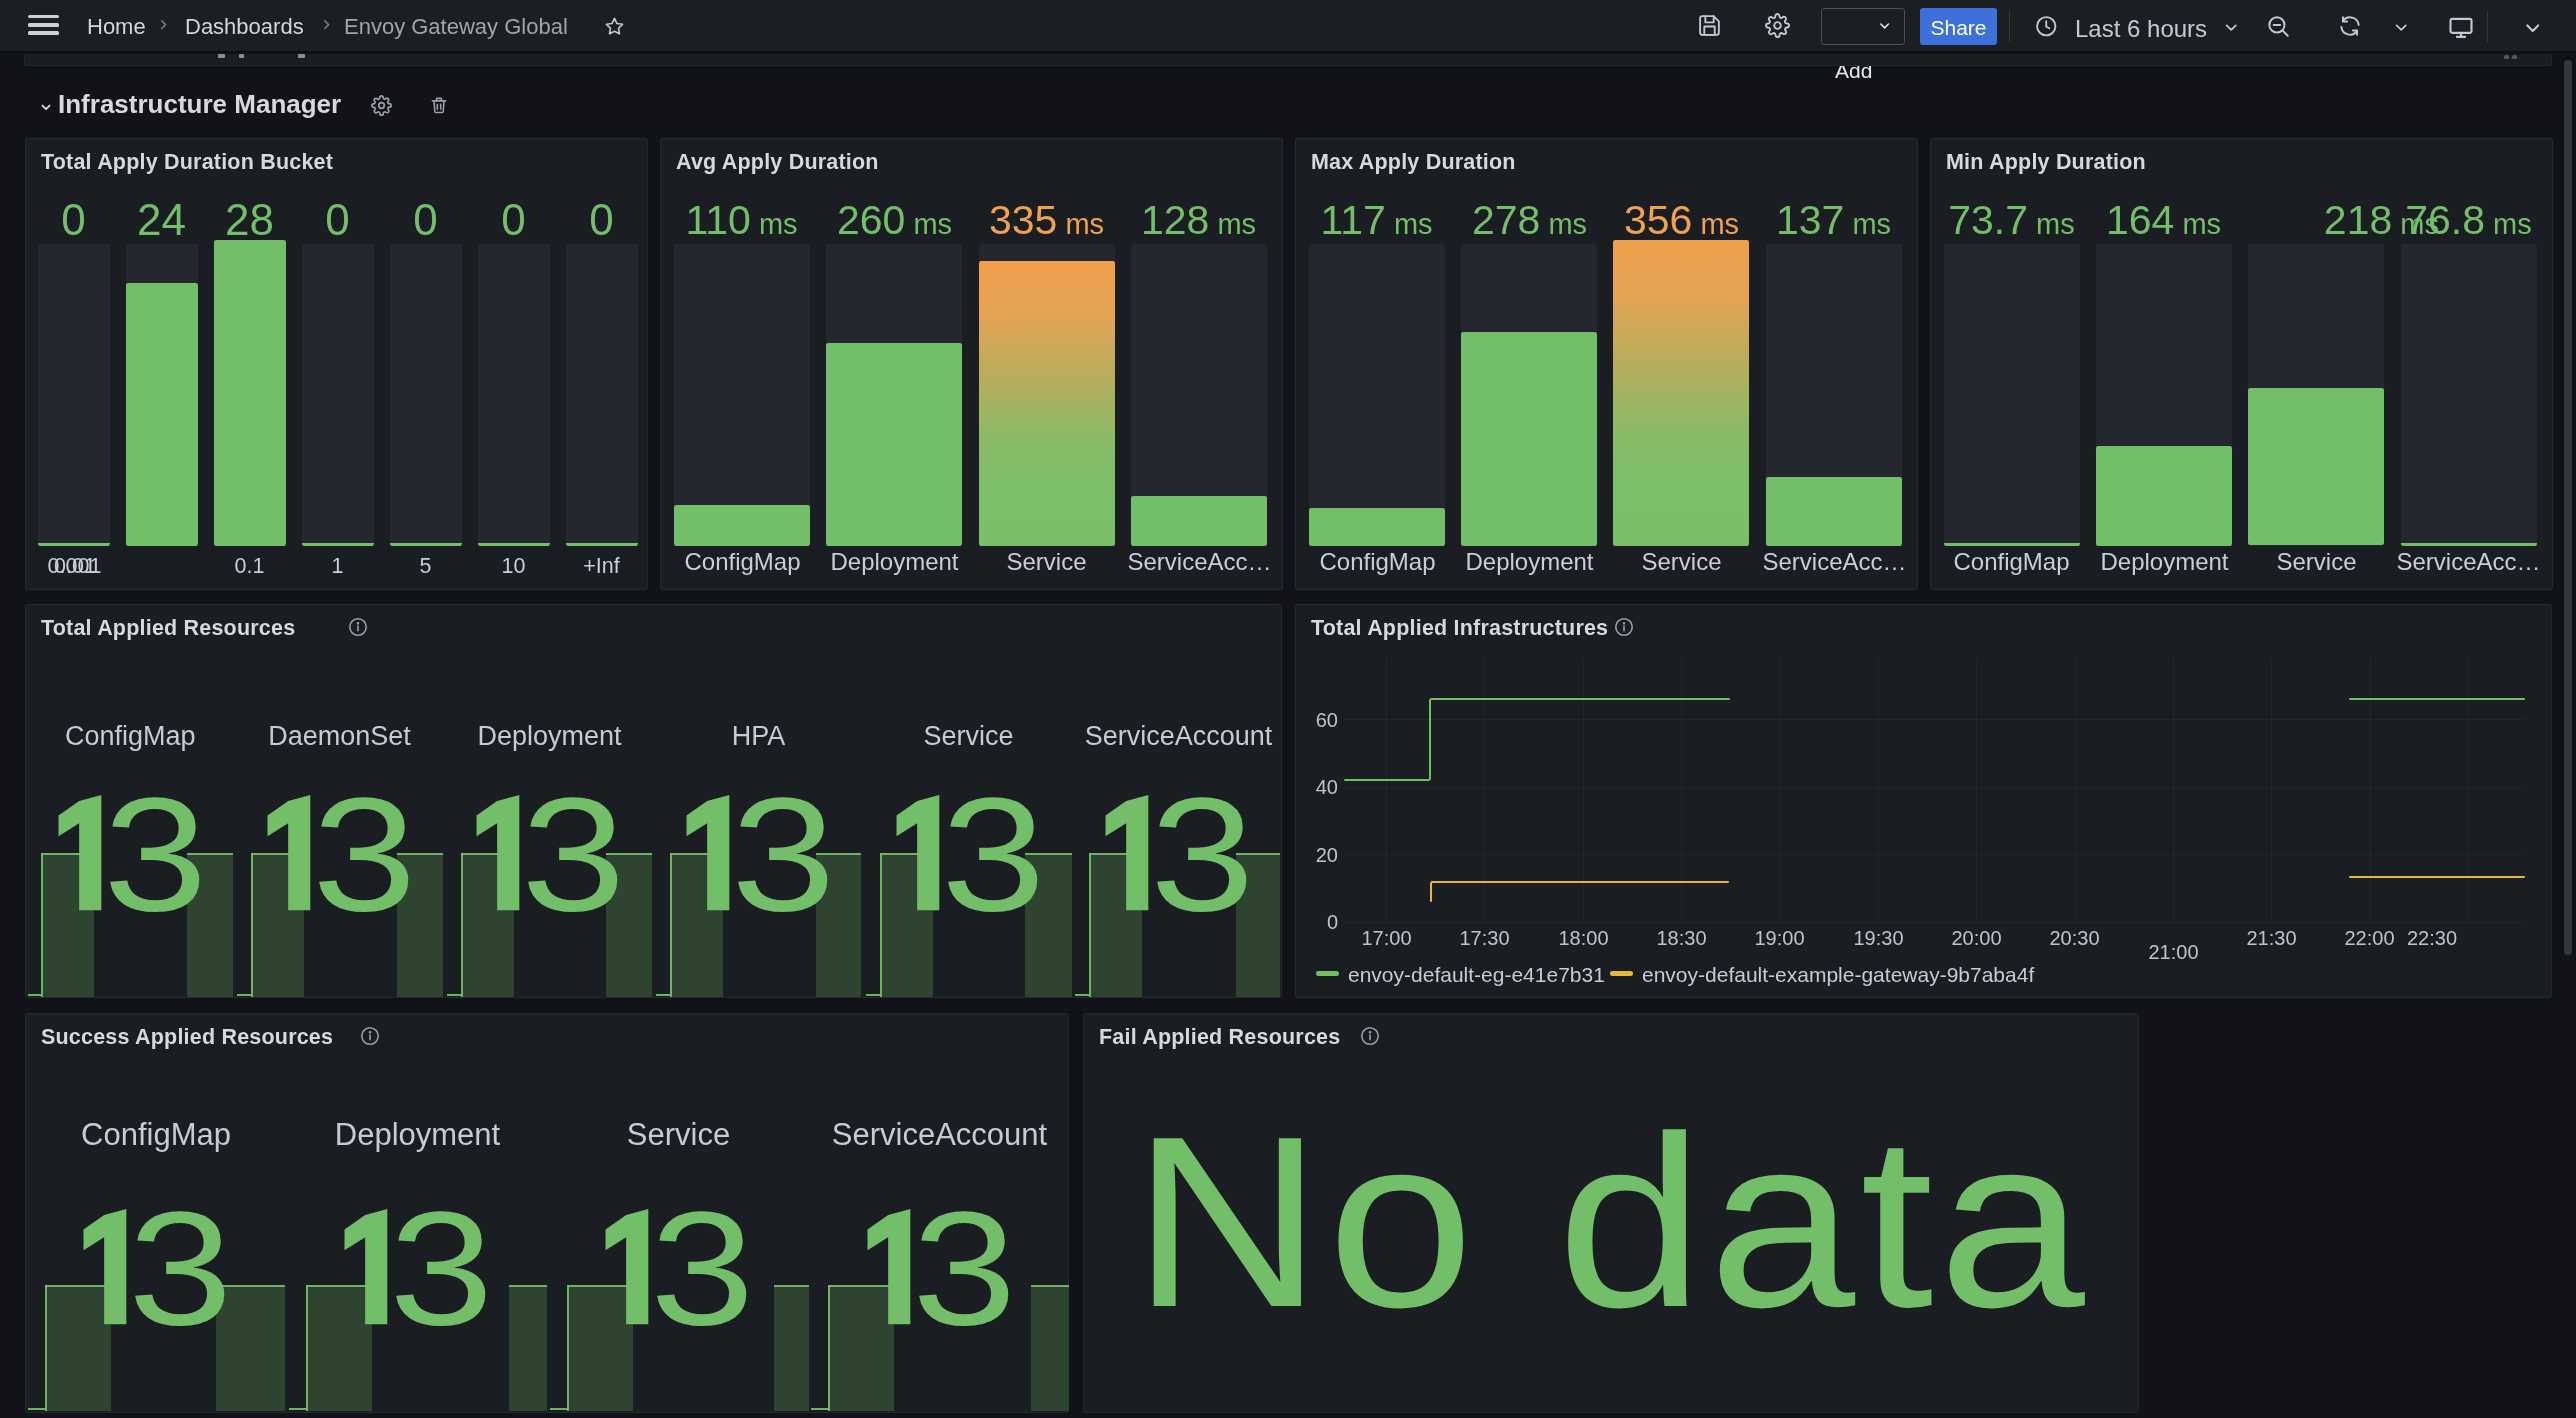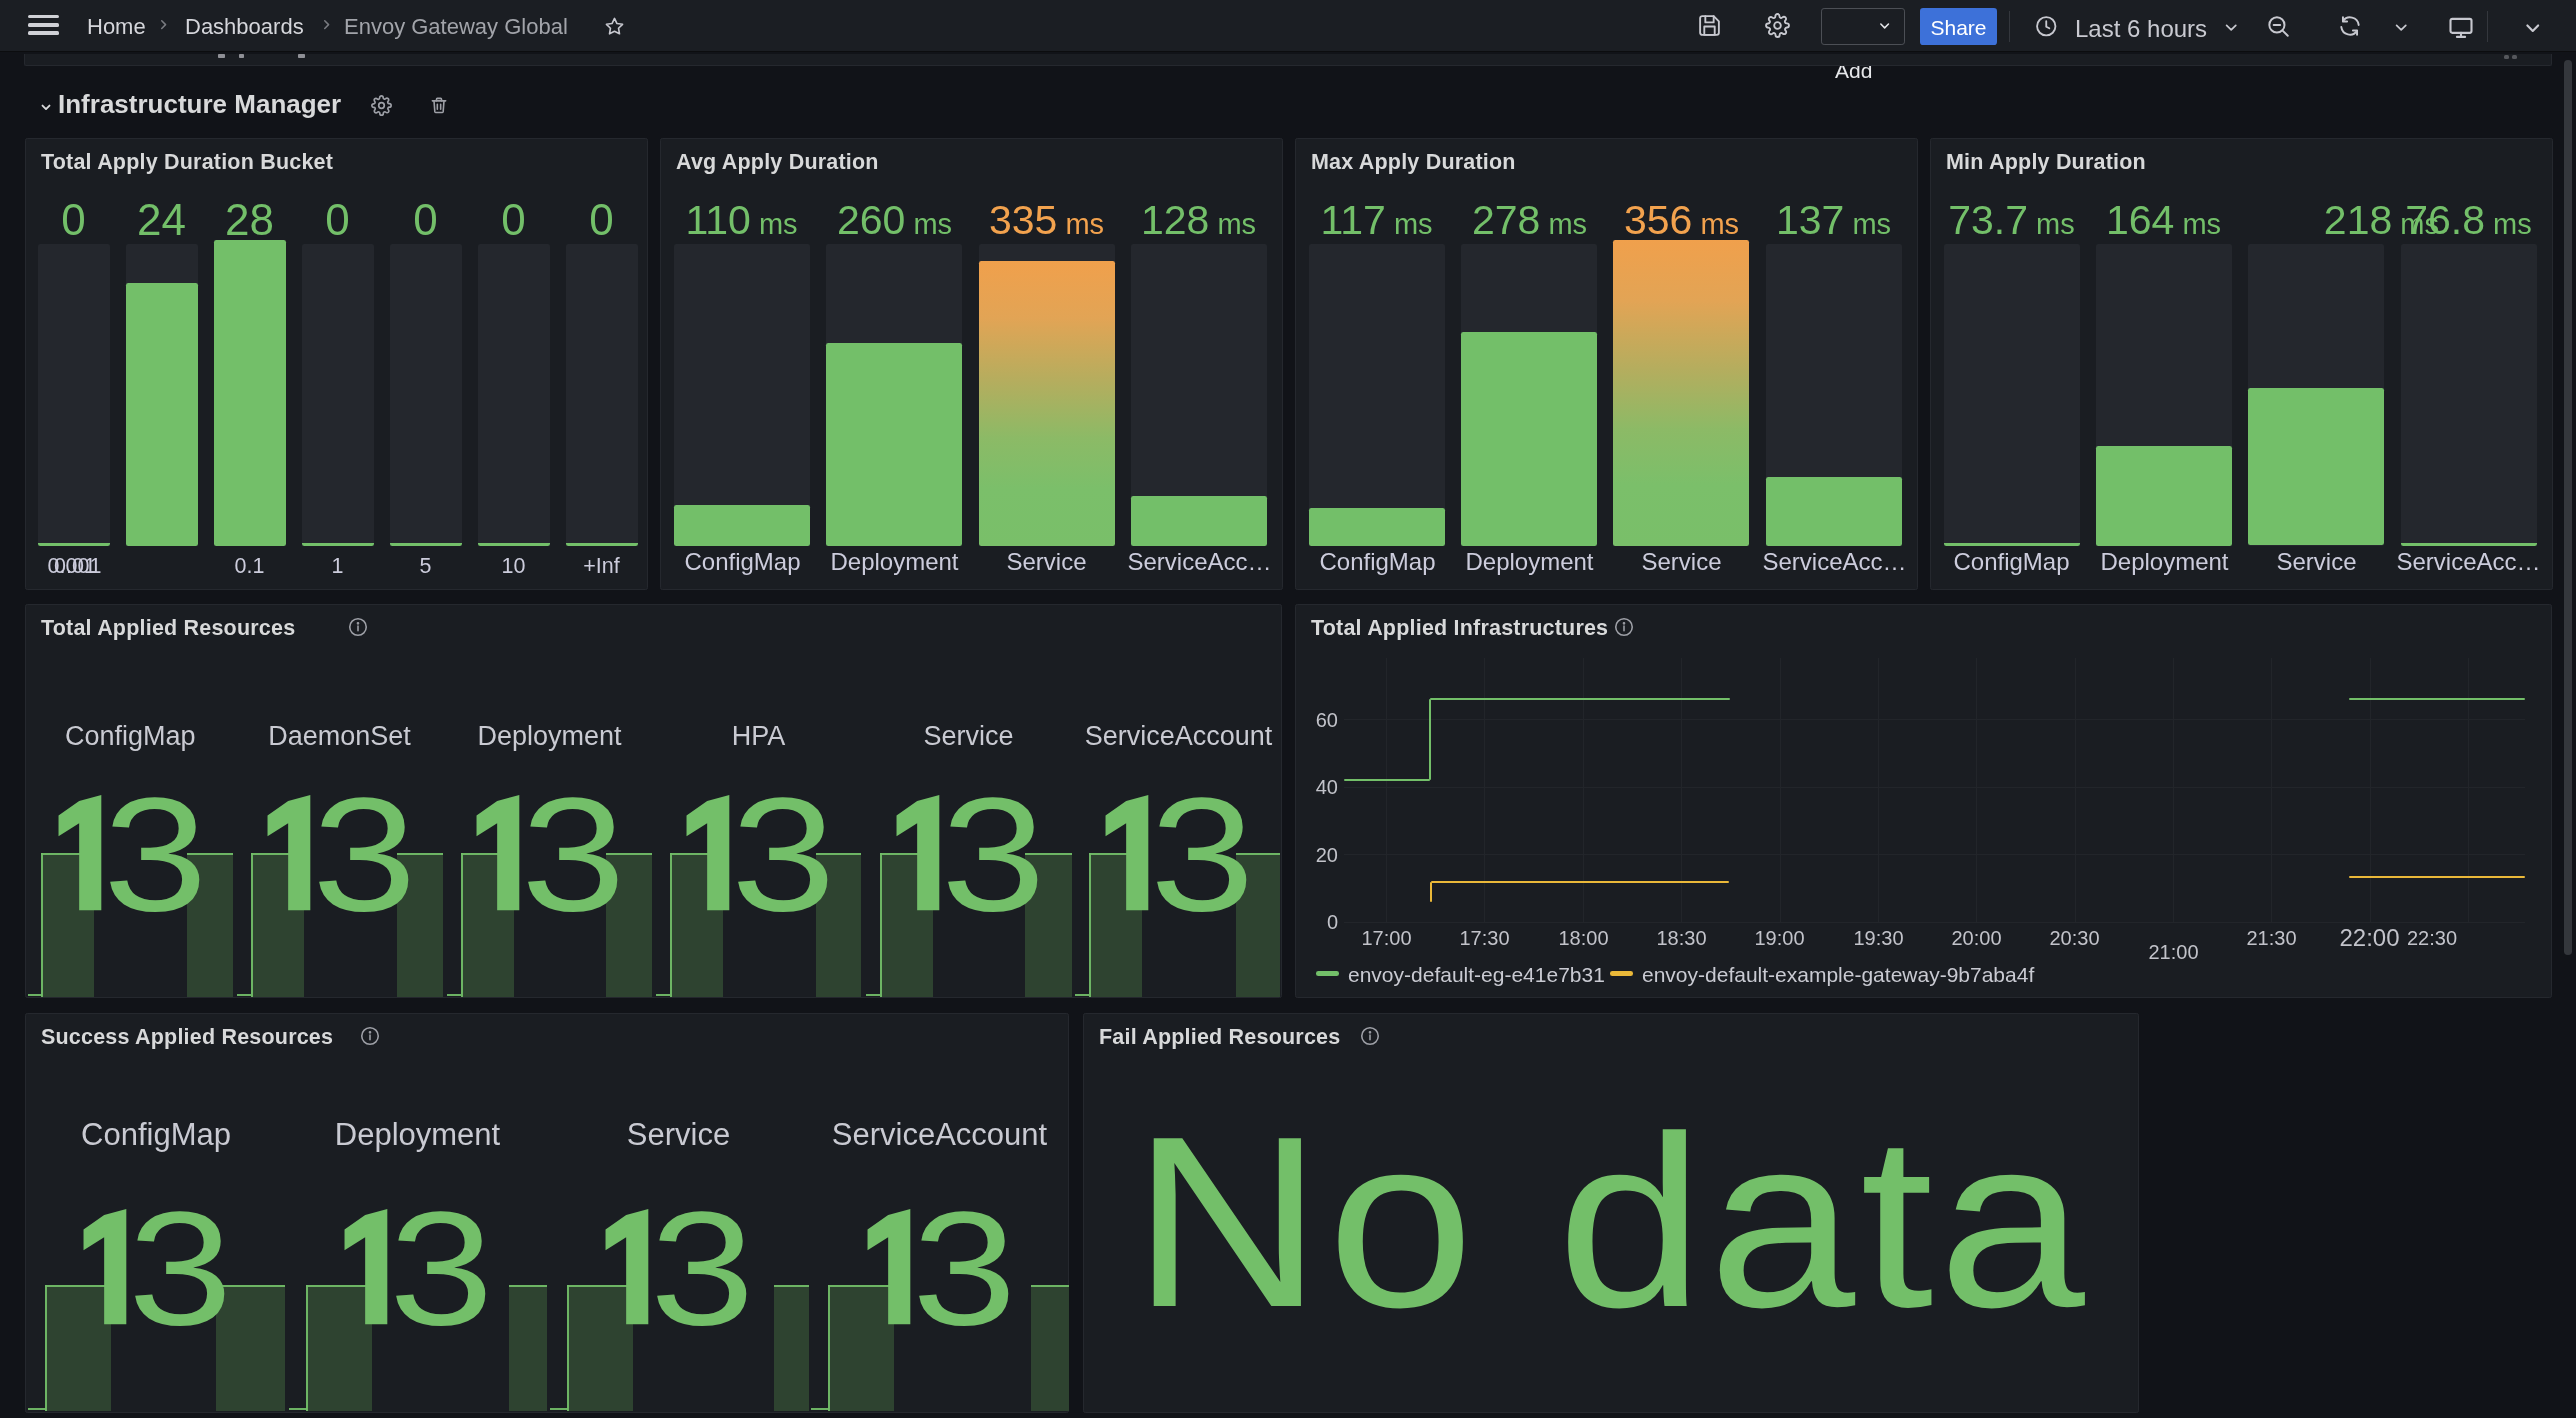--- a/index.html
+++ b/index.html
@@ -354,21 +354,21 @@
 <div style="position:absolute;left:1817px;top:928px;width:123px;font-size:20px;font-weight:400;color:#C2C3CA;text-align:center;letter-spacing:0;line-height:20px;white-space:nowrap;">19:30</div>
 <div style="position:absolute;left:1976px;top:658px;width:0.8px;height:264px;background:#22252A;"></div>
 <div style="position:absolute;left:1915px;top:928px;width:123px;font-size:20px;font-weight:400;color:#C2C3CA;text-align:center;letter-spacing:0;line-height:20px;white-space:nowrap;">20:00</div>
 <div style="position:absolute;left:2075px;top:658px;width:0.8px;height:264px;background:#22252A;"></div>
 <div style="position:absolute;left:2013px;top:928px;width:123px;font-size:20px;font-weight:400;color:#C2C3CA;text-align:center;letter-spacing:0;line-height:20px;white-space:nowrap;">20:30</div>
 <div style="position:absolute;left:2173px;top:658px;width:0.8px;height:264px;background:#22252A;"></div>
 <div style="position:absolute;left:2112px;top:928px;width:123px;font-size:20px;font-weight:400;color:#C2C3CA;text-align:center;letter-spacing:0;line-height:20px;white-space:nowrap;margin-top:14px;">21:00</div>
 <div style="position:absolute;left:2271px;top:658px;width:0.8px;height:264px;background:#22252A;"></div>
 <div style="position:absolute;left:2210px;top:928px;width:123px;font-size:20px;font-weight:400;color:#C2C3CA;text-align:center;letter-spacing:0;line-height:20px;white-space:nowrap;">21:30</div>
 <div style="position:absolute;left:2370px;top:658px;width:0.8px;height:264px;background:#22252A;"></div>
-<div style="position:absolute;left:2308px;top:928px;width:123px;font-size:24px;font-weight:400;color:#C2C3CA;text-align:center;letter-spacing:0;line-height:20px;white-space:nowrap;">22:00</div>
+<div style="position:absolute;left:2308px;top:928px;width:123px;font-size:20px;font-weight:400;color:#C2C3CA;text-align:center;letter-spacing:0;line-height:20px;white-space:nowrap;">22:00</div>
 <div style="position:absolute;left:2468px;top:658px;width:0.8px;height:264px;background:#22252A;"></div>
 <div style="position:absolute;left:2407px;top:928px;width:123px;font-size:20px;font-weight:400;color:#C2C3CA;letter-spacing:0;line-height:20px;white-space:nowrap;">22:30</div>
 <div style="position:absolute;left:1344px;top:779px;width:86px;height:2.3px;background:#73BF69;border-radius:1.5px;"></div>
 <div style="position:absolute;left:1429px;top:699px;width:2.3px;height:81px;background:#73BF69;border-radius:1.5px;"></div>
 <div style="position:absolute;left:1430px;top:698px;width:300px;height:2.3px;background:#73BF69;border-radius:1.5px;"></div>
 <div style="position:absolute;left:2349px;top:698px;width:176px;height:2.3px;background:#73BF69;border-radius:1.5px;"></div>
 <div style="position:absolute;left:1430px;top:882px;width:2.3px;height:19.6px;background:#EAB839;border-radius:1.5px;"></div>
 <div style="position:absolute;left:1431px;top:881px;width:298px;height:2.3px;background:#EAB839;border-radius:1.5px;"></div>
 <div style="position:absolute;left:2349px;top:876px;width:176px;height:2.3px;background:#EAB839;border-radius:1.5px;"></div>
 <div style="position:absolute;left:1316px;top:971px;width:23px;height:4.6px;background:#73BF69;border-radius:2.3px;"></div>

